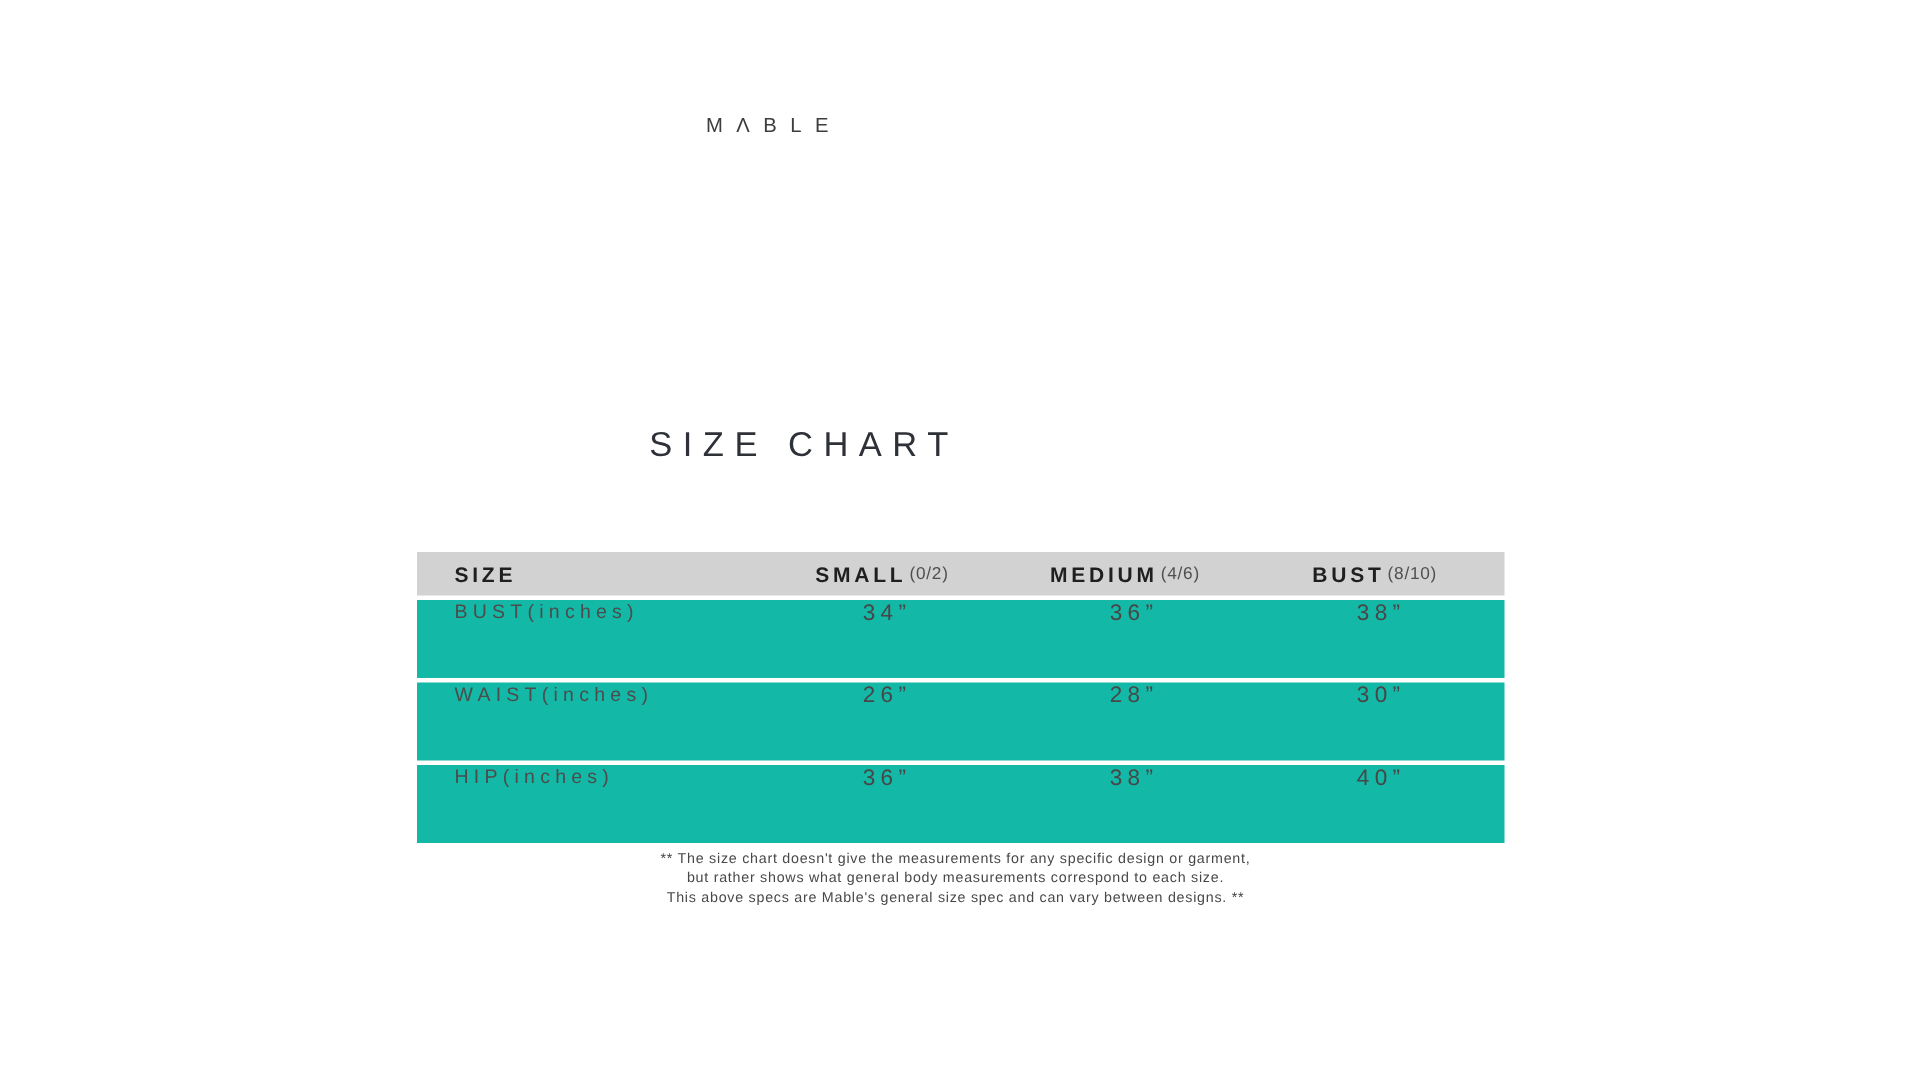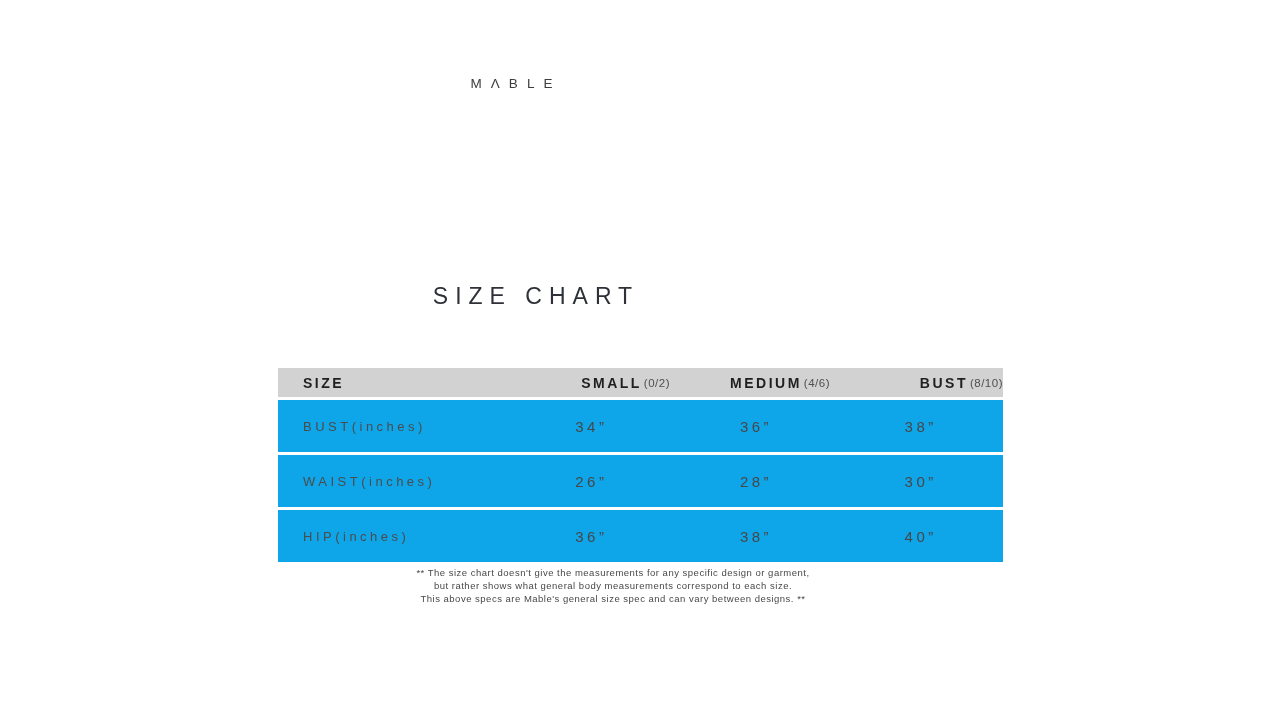--- a/index.html
+++ b/index.html
@@ -43,21 +43,21 @@
   }
   .thead {
     display: flex;
     gap: 0;
     height: 29px;
   }
   .th {
     background: #d2d2d2;
     display: flex;
     align-items: center;
-    justify-content: flex-end;
+    justify-content: center;
     height: 29px;
   }
   .th-size {
     flex: 0 0 228px;
     justify-content: flex-start;
     padding-left: 25px;
   }
   .th-small { flex: 0 0 164px; }
   .th-medium { flex: 0 0 160px; }
   .th-large { flex: 1; }
@@ -71,41 +71,41 @@
     font-size: 11.5px;
     font-weight: 400;
     letter-spacing: 0.5px;
     color: #4f4f4f;
     margin-left: 2px;
   }
   .trow {
     display: flex;
     height: 52px;
     margin-top: 3px;
-    background: #0ea5e9;
-    align-items: center;
+    background: #14b8a6;
+    align-items: flex-start;
   }
   .td-label {
     flex: 0 0 231px;
     padding-left: 25px;
     font-size: 13px;
     letter-spacing: 3.5px;
     color: #4c4c4c;
   }
   .td-value {
     flex: 1;
     text-align: center;
     font-size: 15px;
     letter-spacing: 3.5px;
     color: #474747;
   }
   .footnote {
     position: absolute;
     top: 567px;
-    left: 272px;
+    left: 296px;
     width: 682px;
     text-align: center;
     font-size: 9.5px;
     line-height: 12.8px;
     letter-spacing: 0.5px;
     color: #484848;
   }
 </style>
 </head>
 <body>

